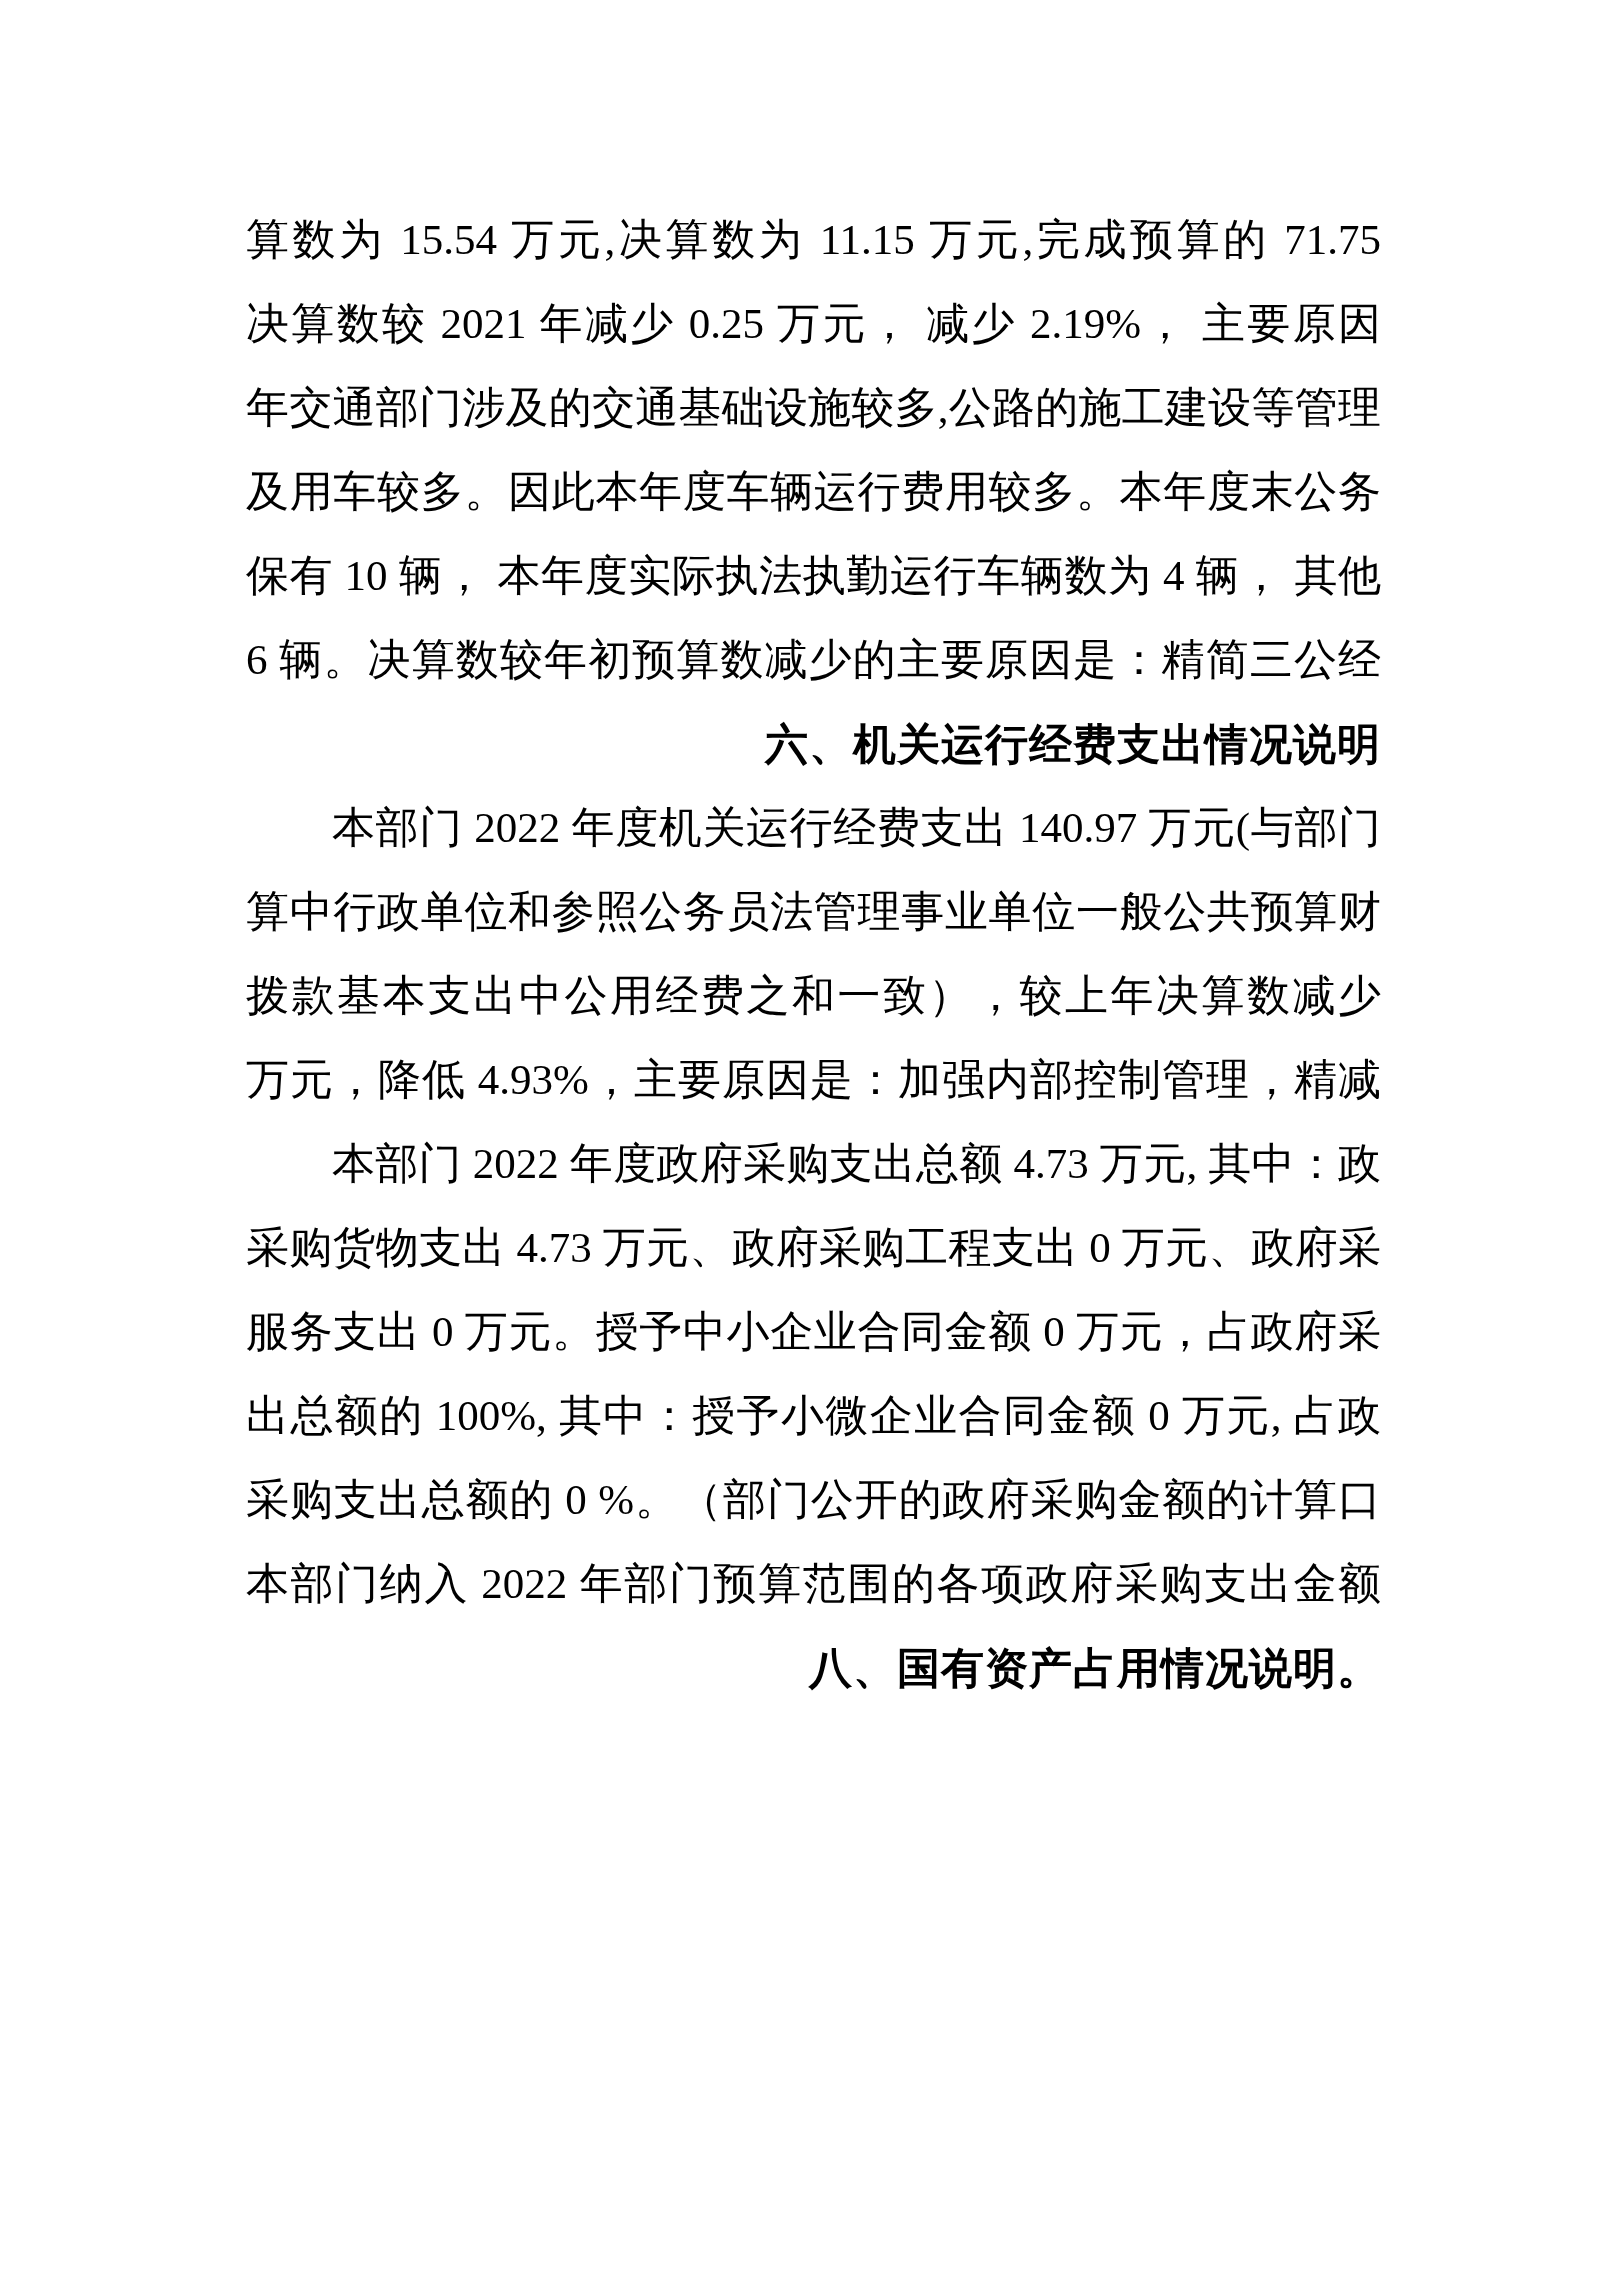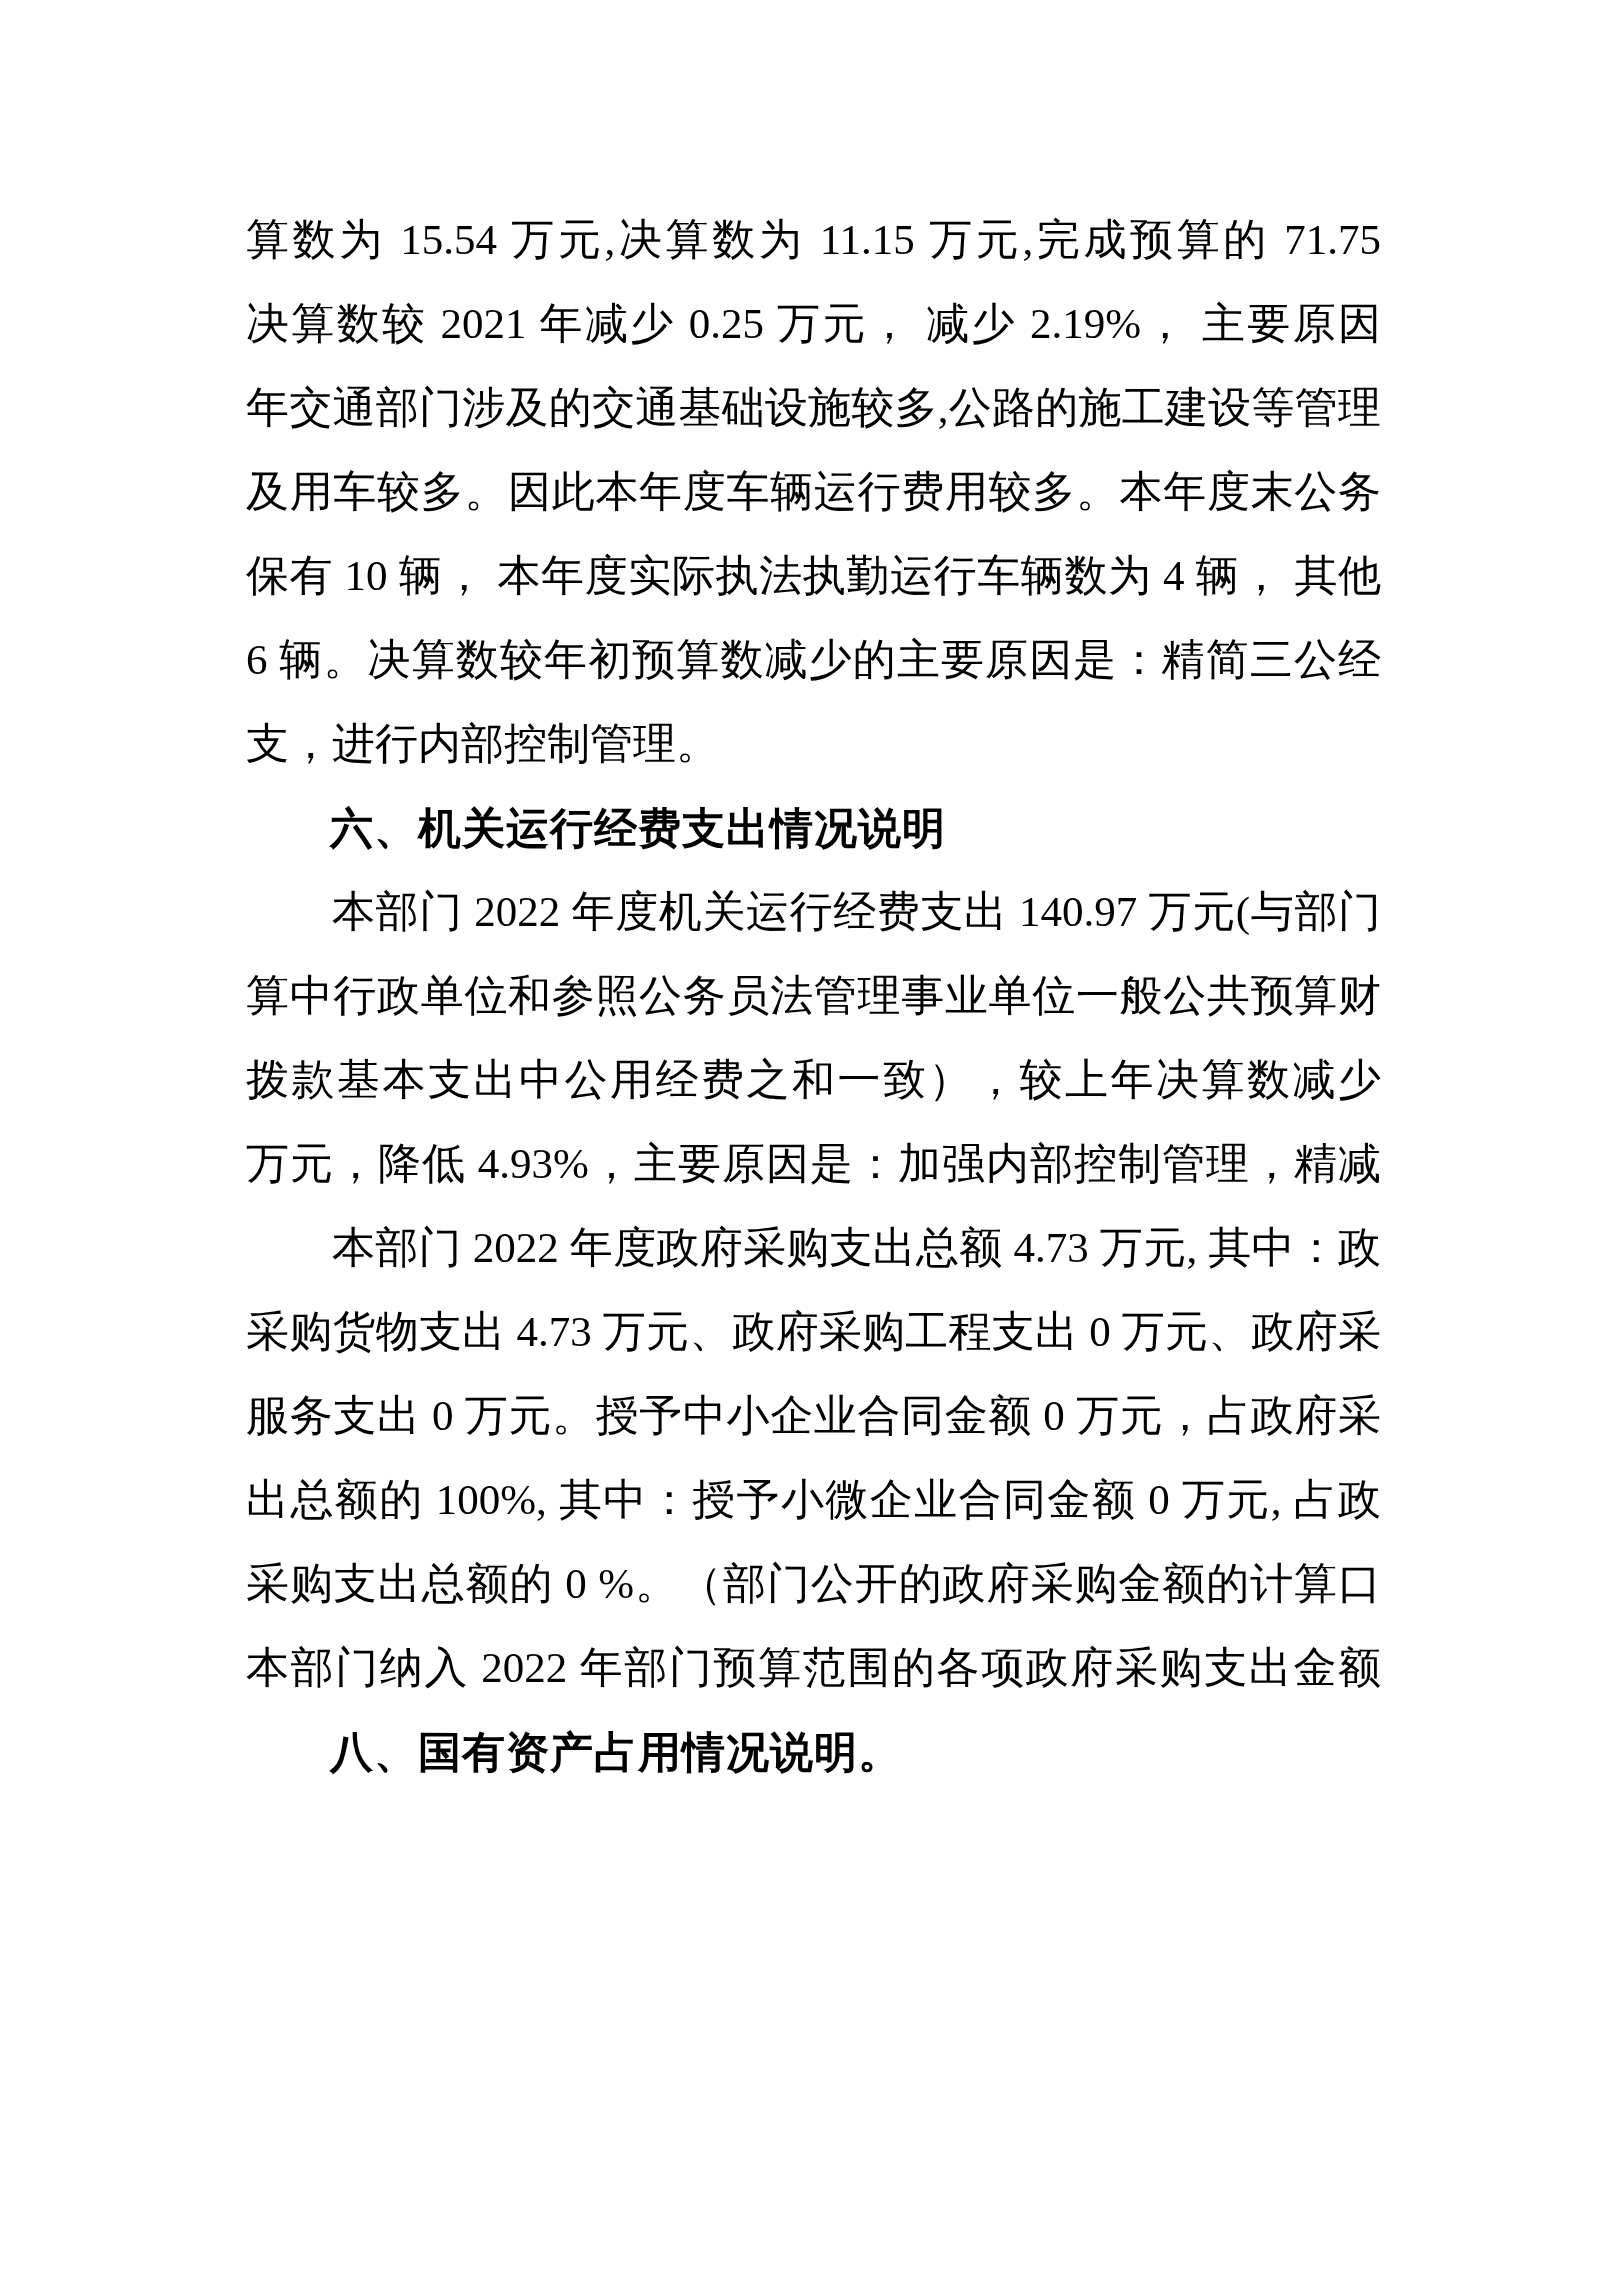--- a/index.html
+++ b/index.html
@@ -39,40 +39,39 @@
   }
   .endl {
     text-align: left;
   }
   .ind {
     text-indent: 86px;
   }
   .h {
     font-family: "Liberation Sans", "DejaVu Sans", sans-serif;
     font-weight: bold;
-    text-align: left;
+    text-align: right;
     text-indent: 84px;
     letter-spacing: 1px;
   }
   .h7 {
     text-indent: 98px;
   }
 </style>
 </head>
 <body>
 
 <div class="page">
   <div class="content">
     <div class="line just">算数为 15.54 万元,决算数为 11.15 万元,完成预算的 71.75 %，</div>
     <div class="line just">决算数较 2021 年减少 0.25 万元， 减少 2.19%， 主要原因 2022</div>
     <div class="line just">年交通部门涉及的交通基础设施较多,公路的施工建设等管理涉</div>
     <div class="line just">及用车较多。因此本年度车辆运行费用较多。本年度末公务用车</div>
     <div class="line just">保有 10 辆， 本年度实际执法执勤运行车辆数为 4 辆， 其他用车</div>
     <div class="line just">6 辆。决算数较年初预算数减少的主要原因是：精简三公经费开</div>
-    <div class="line endl">支，进行内部控制管理。</div>
     <div class="line h">六、机关运行经费支出情况说明</div>
     <div class="line just ind">本部门 2022 年度机关运行经费支出 140.97 万元(与部门决</div>
     <div class="line just">算中行政单位和参照公务员法管理事业单位一般公共预算财政</div>
     <div class="line just">拨款基本支出中公用经费之和一致），较上年决算数减少 7.32</div>
     <div class="line just">万元，降低 4.93%，主要原因是：加强内部控制管理，精减经费</div>
     <div class="line just ind">本部门 2022 年度政府采购支出总额 4.73 万元, 其中：政府</div>
     <div class="line just">采购货物支出 4.73 万元、政府采购工程支出 0 万元、政府采购</div>
     <div class="line just">服务支出 0 万元。授予中小企业合同金额 0 万元，占政府采购支</div>
     <div class="line just">出总额的 100%, 其中：授予小微企业合同金额 0 万元, 占政府</div>
     <div class="line just">采购支出总额的 0 %。（部门公开的政府采购金额的计算口径为：</div>

